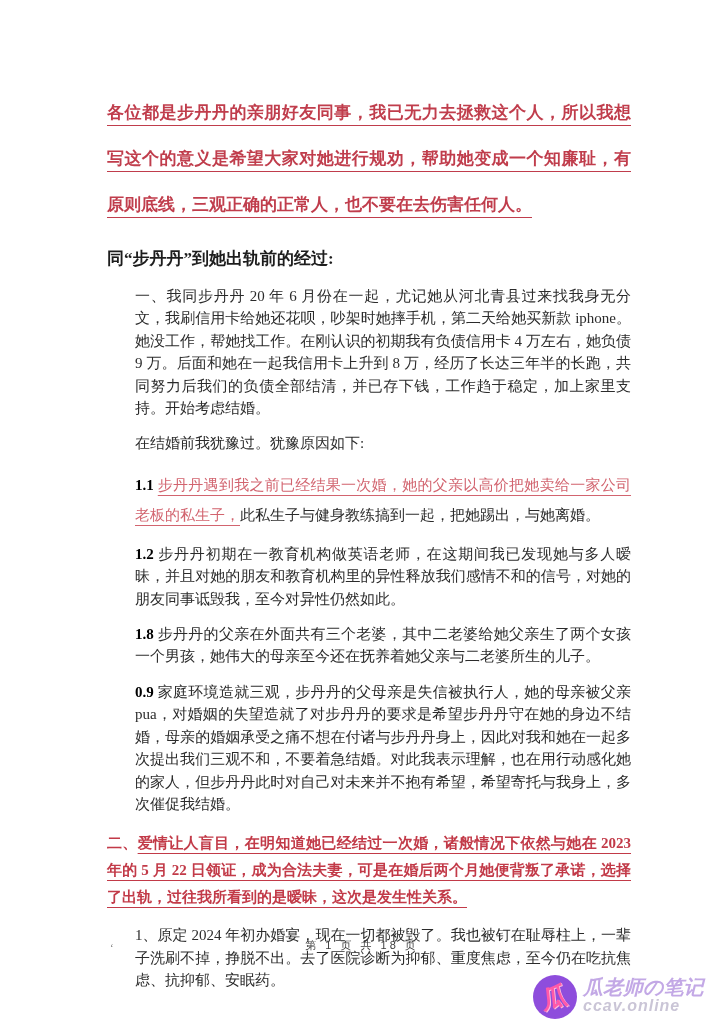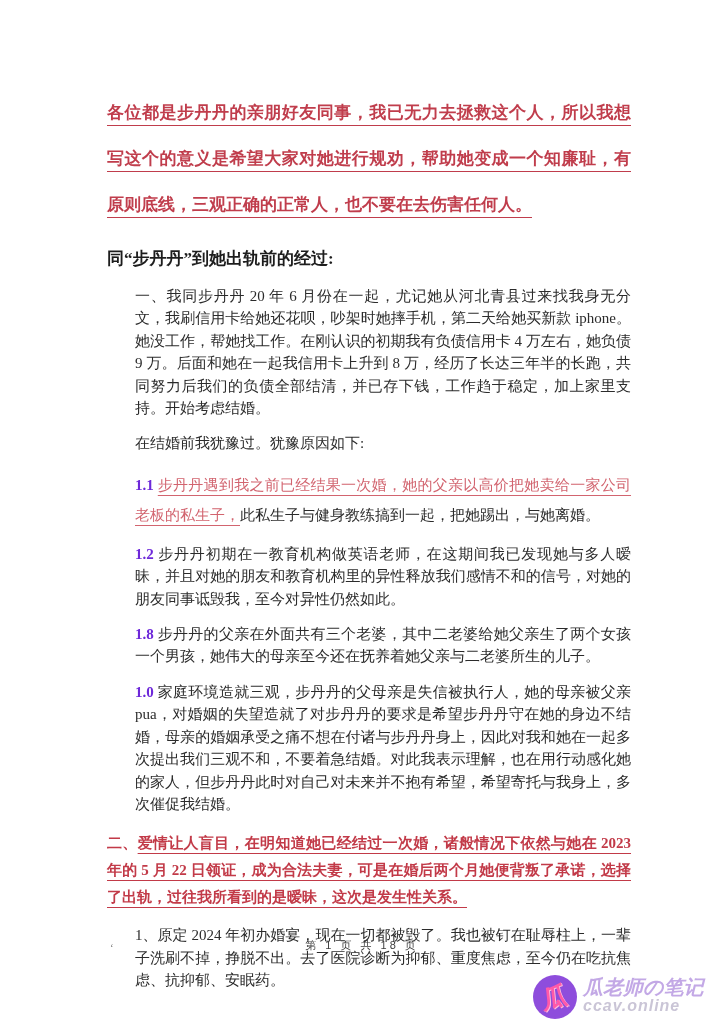--- a/index.html
+++ b/index.html
@@ -36,21 +36,21 @@
     color:#1d1d1d;
   }
   .body-para{
     margin-top:13px;
     font-size:15px;
     line-height:22.4px;
     color:#2b2b2b;
     text-align:justify;
     margin-left:28px;
   }
-  .item-num{font-weight:bold;color:#6d28d9;}
+  .item-num{font-weight:bold;color:#000000;}
   .item-num::after{content:" ";}
   .item-11{line-height:30px;margin-top:15px;}
   .red-link{
     color:#d2646f;
     text-decoration:underline;
     text-underline-offset:5px;
   }
   .sec2{
     margin-top:15px;
     font-size:15px;
@@ -132,21 +132,21 @@
 
     <p class="body-para">
       <span class="item-num">1.2</span><span>步丹丹初期在一教育机构做英语老师，在这期间我已发现她与多人暧昧，并且对她的朋友和教育机构里的异性释放我们感情不和的信号，对她的朋友同事诋毁我，至今对异性仍然如此。</span>
     </p>
 
     <p class="body-para">
       <span class="item-num">1.8</span><span>步丹丹的父亲在外面共有三个老婆，其中二老婆给她父亲生了两个女孩一个男孩，她伟大的母亲至今还在抚养着她父亲与二老婆所生的儿子。</span>
     </p>
 
     <p class="body-para">
-      <span class="item-num">1.0</span><span>家庭环境造就三观，步丹丹的父母亲是失信被执行人，她的母亲被父亲 pua，对婚姻的失望造就了对步丹丹的要求是希望步丹丹守在她的身边不结婚，母亲的婚姻承受之痛不想在付诸与步丹丹身上，因此对我和她在一起多次提出我们三观不和，不要着急结婚。对此我表示理解，也在用行动感化她的家人，但步丹丹此时对自己对未来并不抱有希望，希望寄托与我身上，多次催促我结婚。</span>
+      <span class="item-num">0.9</span><span>家庭环境造就三观，步丹丹的父母亲是失信被执行人，她的母亲被父亲 pua，对婚姻的失望造就了对步丹丹的要求是希望步丹丹守在她的身边不结婚，母亲的婚姻承受之痛不想在付诸与步丹丹身上，因此对我和她在一起多次提出我们三观不和，不要着急结婚。对此我表示理解，也在用行动感化她的家人，但步丹丹此时对自己对未来并不抱有希望，希望寄托与我身上，多次催促我结婚。</span>
     </p>
 
 
     <p class="sec2">
       <span>二、</span><span class="red-u">爱情让人盲目，在明知道她已经结过一次婚，诸般情况下依然与她在 2023 年的 5 月 22 日领证，成为合法夫妻，可是在婚后两个月她便背叛了承诺，选择了出轨，过往我所看到的是暧昧，这次是发生性关系。</span>
     </p>
 
     <p class="body-para">1、原定 2024 年初办婚宴，现在一切都被毁了。我也被钉在耻辱柱上，一辈子洗刷不掉，挣脱不出。去了医院诊断为抑郁、重度焦虑，至今仍在吃抗焦虑、抗抑郁、安眠药。</p>
 
   </div>

